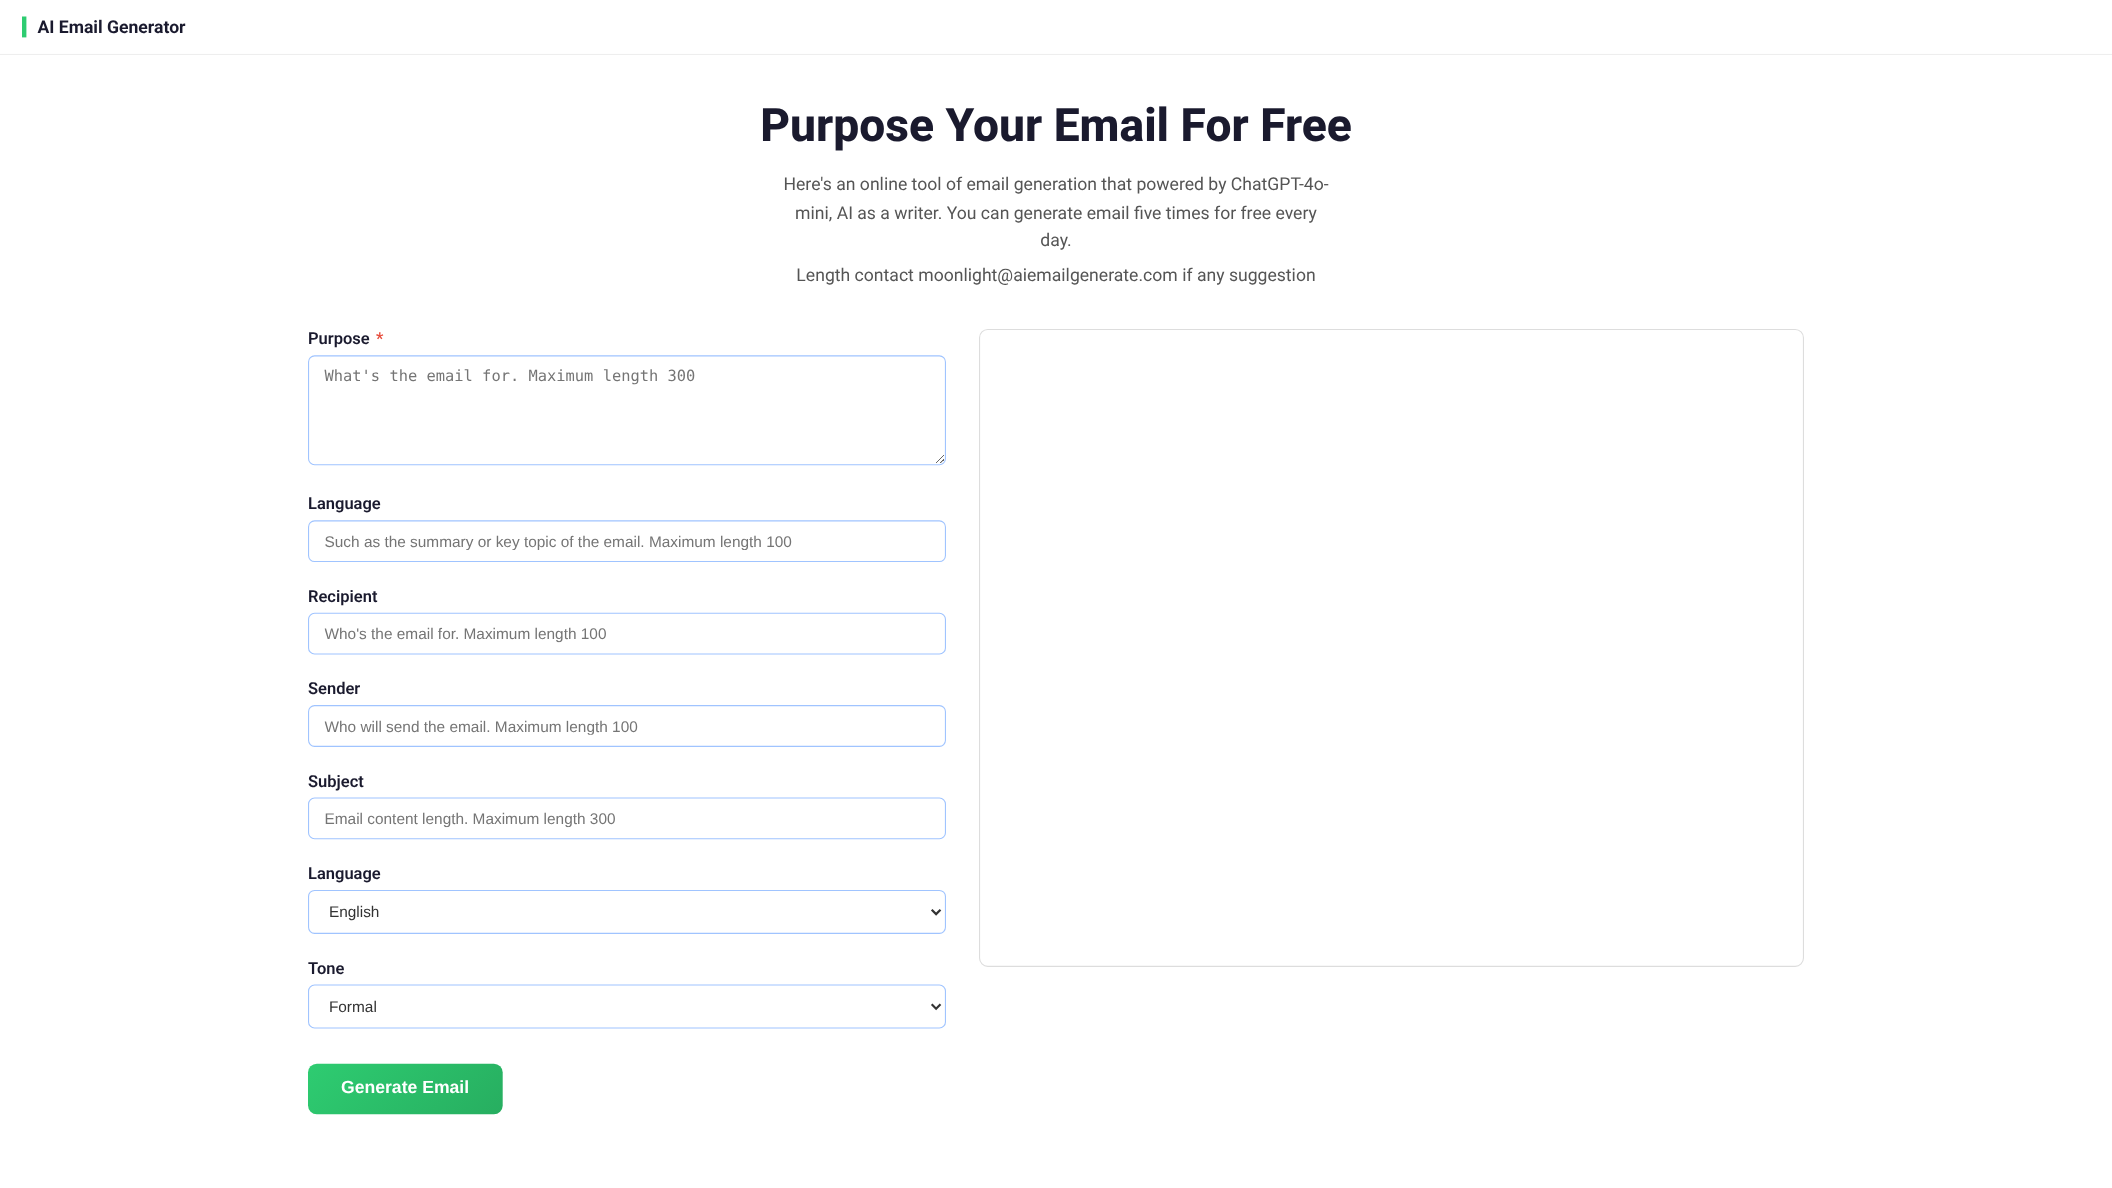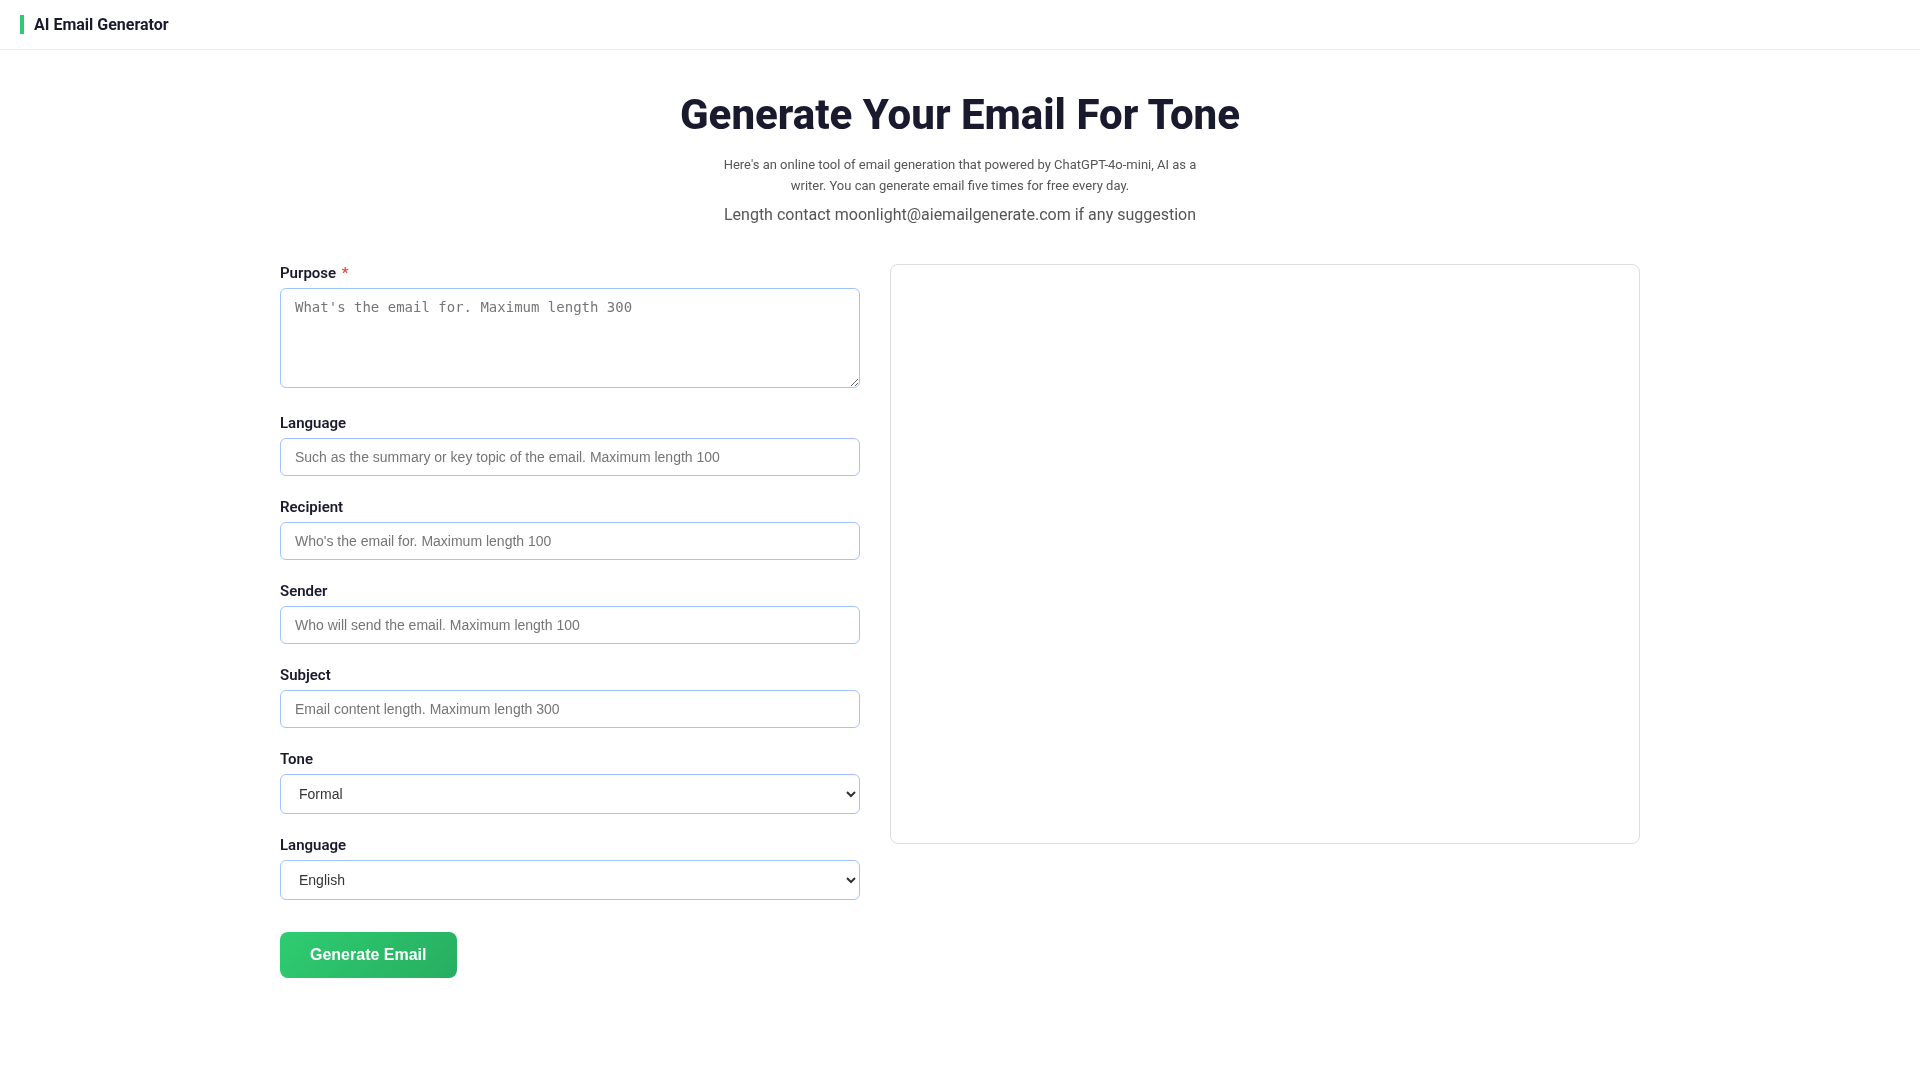--- a/index.html
+++ b/index.html
@@ -49,21 +49,21 @@
     }
 
     .page-title {
       font-size: 42px;
       font-weight: 800;
       color: #1a1a2e;
       margin-bottom: 16px;
     }
 
     .page-subtitle {
-      font-size: 13px;
+      font-size: 16px;
       color: #555;
       line-height: 1.6;
       max-width: 500px;
       margin: 0 auto 8px;
     }
 
     .page-contact {
       font-size: 16px;
       color: #555;
     }
@@ -150,21 +150,21 @@
 
 <nav class="navbar">
   <div class="brand">
     <span>AI Email Generator</span>
   </div>
 </nav>
 
 <div class="main-container">
 
   <div class="page-header">
-    <h1 class="page-title">Generate Your Email For Tone</h1>
+    <h1 class="page-title">Purpose Your Email For Free</h1>
     <p class="page-subtitle">Here's an online tool of email generation that powered by ChatGPT-4o-mini, AI as a writer. You can generate email five times for free every day.</p>
     <p class="page-contact">Length contact moonlight@aiemailgenerate.com if any suggestion</p>
   </div>
 
   <div class="content-layout">
 
     <div class="form-panel">
 
       
       <div class="form-group">
@@ -189,48 +189,48 @@
       
       <div class="form-group">
         <label class="form-label">Sender</label>
         <input type="text" class="form-input" placeholder="Who will send the email. Maximum length 100" style="">
       </div>
 
       
       <div class="form-group">
         <label class="form-label">Subject</label>
         <input type="text" class="form-input" placeholder="Email content length. Maximum length 300" style="">
-      </div>
-
-      
-      <div class="form-group">
-        <label class="form-label">Tone</label>
-        <select class="form-select">
-          <option>Formal</option>
-          <option>Informal</option>
-          <option>Friendly</option>
-          <option>Professional</option>
-          <option>Casual</option>
-        </select>
       </div>
 
       
       <div class="form-group">
         <label class="form-label">Language</label>
         <select class="form-select">
           <option>English</option>
           <option>Spanish</option>
           <option>French</option>
           <option>German</option>
           <option>Chinese</option>
           <option>Japanese</option>
         </select>
       </div>
 
       
+      <div class="form-group">
+        <label class="form-label">Tone</label>
+        <select class="form-select">
+          <option>Formal</option>
+          <option>Informal</option>
+          <option>Friendly</option>
+          <option>Professional</option>
+          <option>Casual</option>
+        </select>
+      </div>
+
+      
       <button class="generate-btn">Generate Email</button>
 
     </div>
 
     <div class="output-panel"></div>
 
   </div>
 </div>
 
 </body></html>

